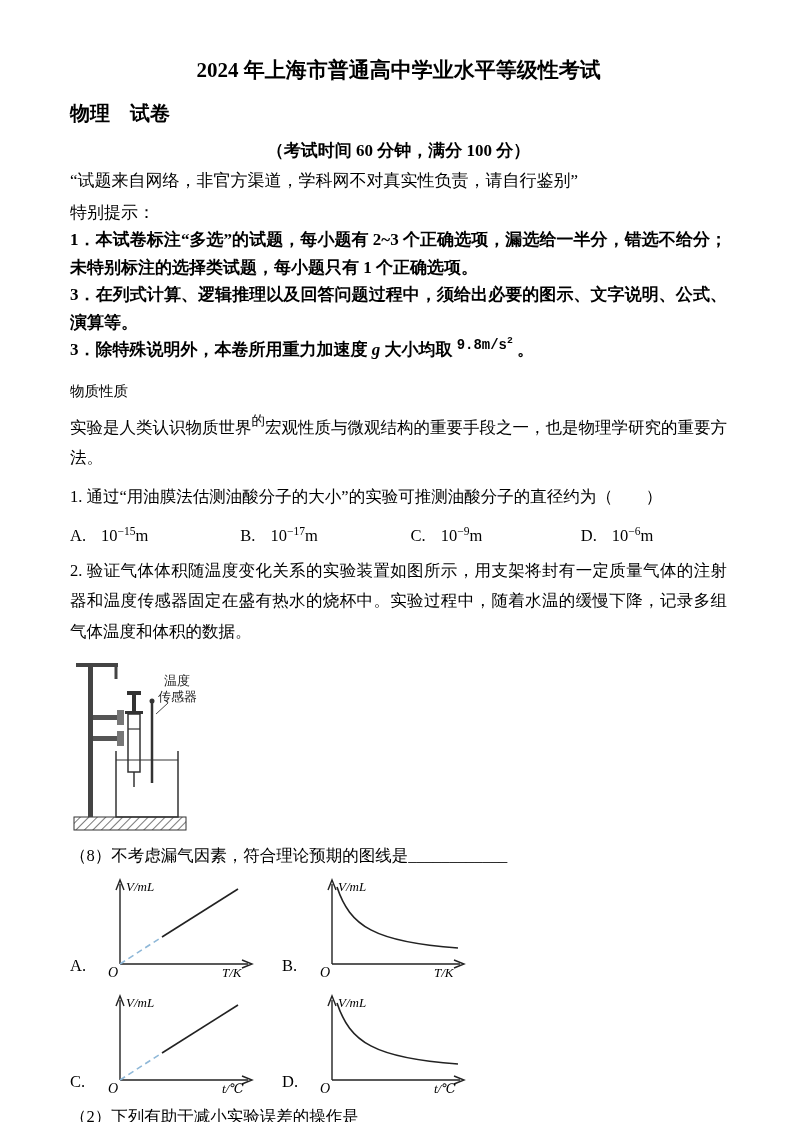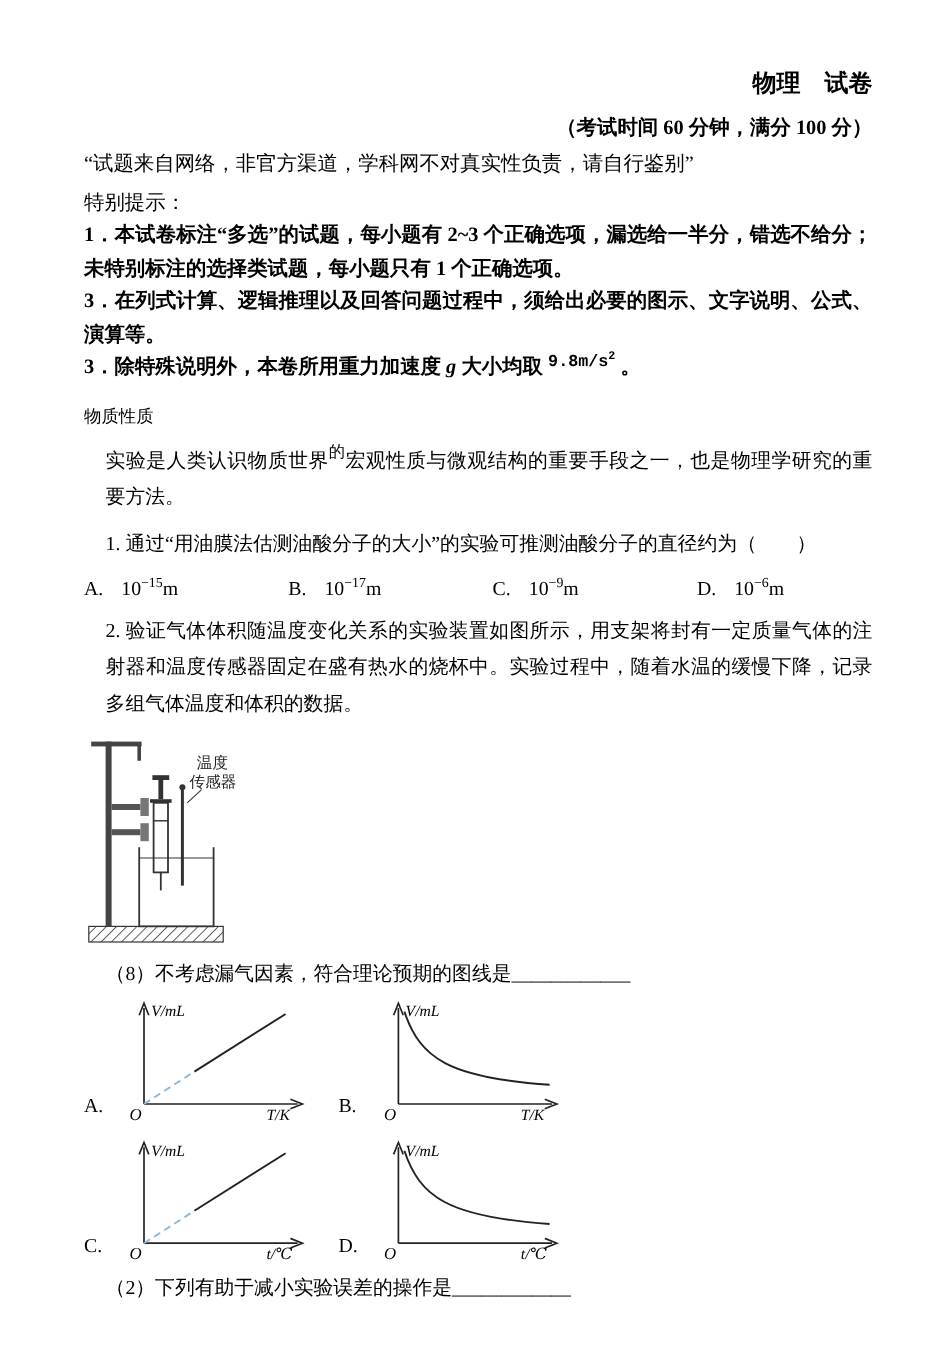--- a/index.html
+++ b/index.html
@@ -3,46 +3,47 @@
 <meta charset="utf-8">
 <style>
   * { margin:0; padding:0; box-sizing:border-box; }
   html,body { background:#ffffff; }
   body {
     width:793px; min-height:1122px; margin:0 auto; color:#000;
     font-family:"Liberation Serif","DejaVu Serif",serif;
   }
   .page { padding:56px 66px 40px 70px; }
   .title { font-size:21px; font-weight:bold; text-align:center; margin-bottom:16px; }
-  .subtitle { font-size:20px; font-weight:bold; text-align:right; margin-bottom:12px; }
-  .meta { font-size:17px; font-weight:bold; text-align:right; margin-bottom:7px; }
+  .subtitle { font-size:20px; font-weight:bold; text-align:left; margin-bottom:12px; }
+  .meta { font-size:17px; font-weight:bold; text-align:center; margin-bottom:7px; }
   .disclaimer { font-size:17px; font-weight:normal; margin-bottom:7px; }
   .tips-header { font-size:17px; font-weight:normal; line-height:1.6; }
   p.tip { font-size:17px; font-weight:bold; line-height:1.62; text-align:justify; }
   .raised { position:relative; top:-0.45em; font-size:0.82em; font-weight:bold;font-family:Liberation Mono, monospace; }
   .g-italic { font-style:italic; }
   .section-label { font-size:14.5px; margin:18px 0 12px; }
-  p.body { font-size:16.5px; line-height:1.85; text-align:justify;margin-left:18px; }
+  p.body { font-size:16.5px; line-height:1.85; text-align:justify; }
   .raised-de { position:relative; top:-0.55em; font-size:0.82em; }
   .q { margin-top:8px; }
   .options-row { display:flex; font-size:16.5px; margin:12px 0 10px;gap:24px; }
   .option { width:25%; }
   .opt-label { display:inline-block; margin-right:15px; }
   sup { font-size:0.7em; }
   .figure { margin:10px 0 2px; }
   .graphs-grid { display:grid; grid-template-columns:212px 212px; row-gap:10px; margin:2px 0 6px; }
   .graph-cell { display:flex; align-items:flex-end; }
   .graph-letter { font-size:16.5px; width:28px; margin-bottom:4px; }
   svg text { font-family:"Liberation Serif","DejaVu Serif",serif; }
 </style>
 </head>
 <body>
 
 <div class="page">
 
+  <h1 class="title">2024 年上海市普通高中学业水平等级性考试</h1>
   <h2 class="subtitle">物理　试卷</h2>
   <div class="meta">（考试时间 60 分钟，满分 100 分）</div>
   <div class="disclaimer">“试题来自网络，非官方渠道，学科网不对真实性负责，请自行鉴别”</div>
 
   <div class="tips-header">特别提示：</div>
   <p class="tip">1．本试卷标注“多选”的试题，每小题有 2~3 个正确选项，漏选给一半分，错选不给分；未特别标注的选择类试题，每小题只有 1 个正确选项。</p>
   <p class="tip">3．在列式计算、逻辑推理以及回答问题过程中，须给出必要的图示、文字说明、公式、演算等。</p>
   <p class="tip"><span>3．除特殊说明外，本卷所用重力加速度 </span><span class="g-italic">g</span><span> 大小均取 </span><span class="raised"><span>9.8m/s</span><sup>2</sup></span><span> 。</span></p>
 
   <div class="section-label">物质性质</div>

